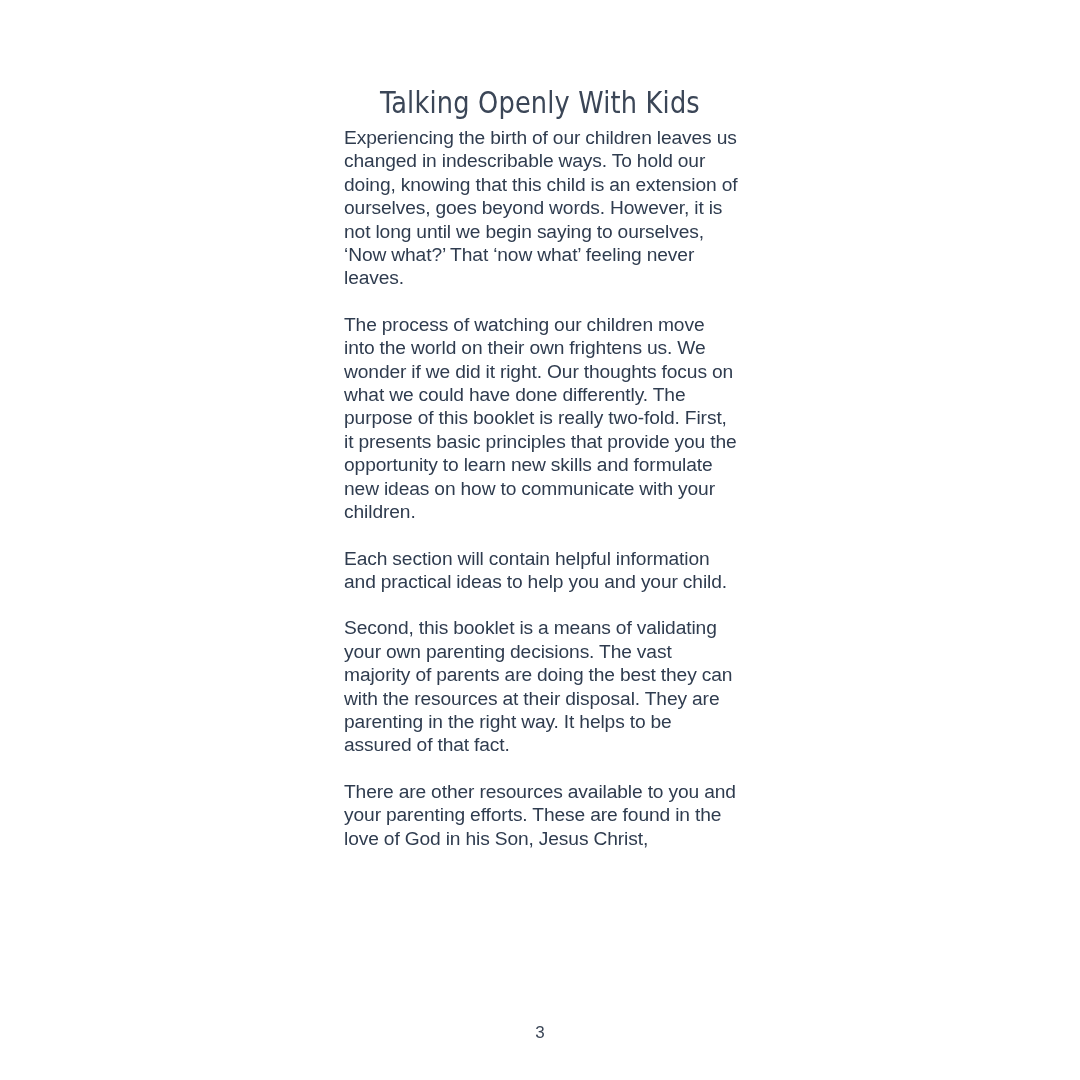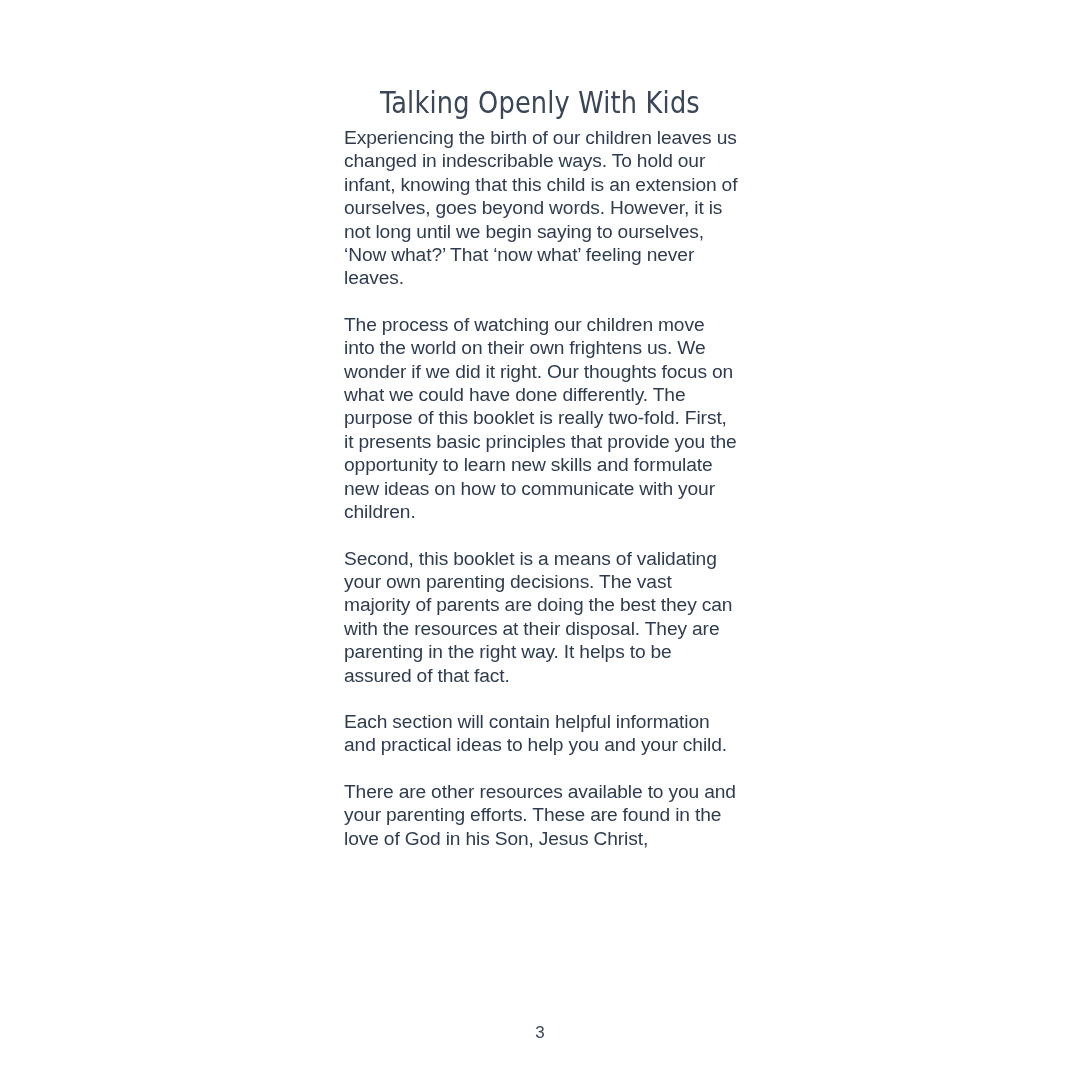--- a/index.html
+++ b/index.html
@@ -78,22 +78,22 @@
   }
 </style>
 </head>
 <body>
 
 <div class="page">
 
   <h1 class="page-title">Talking Openly With Kids</h1>
 
   <div class="body-column">
-    <p class="body-paragraph">Experiencing the birth of our children leaves us changed in indescribable ways. To hold our infant, knowing that this child is an extension of ourselves, goes beyond words. However, it is not long until we begin saying to ourselves, ‘Now what?’ That ‘now what’ feeling never leaves.</p>
+    <p class="body-paragraph">Experiencing the birth of our children leaves us changed in indescribable ways. To hold our doing, knowing that this child is an extension of ourselves, goes beyond words. However, it is not long until we begin saying to ourselves, ‘Now what?’ That ‘now what’ feeling never leaves.</p>
     <p class="body-paragraph">The process of watching our children move into the world on their own frightens us. We wonder if we did it right. Our thoughts focus on what we could have done differently. The purpose of this booklet is really two-fold. First, it presents basic principles that provide you the opportunity to learn new skills and formulate new ideas on how to communicate with your children.</p>
+    <p class="body-paragraph">Each section will contain helpful information and practical ideas to help you and your child.</p>
     <p class="body-paragraph">Second, this booklet is a means of validating your own parenting decisions. The vast majority of parents are doing the best they can with the resources at their disposal. They are parenting in the right way. It helps to be assured of that fact.</p>
-    <p class="body-paragraph">Each section will contain helpful information and practical ideas to help you and your child.</p>
     <p class="body-paragraph">There are other resources available to you and your parenting efforts. These are found in the love of God in his Son, Jesus Christ,</p>
   </div>
 
   <div class="page-number">3</div>
 
 </div>
 
 </body></html>

